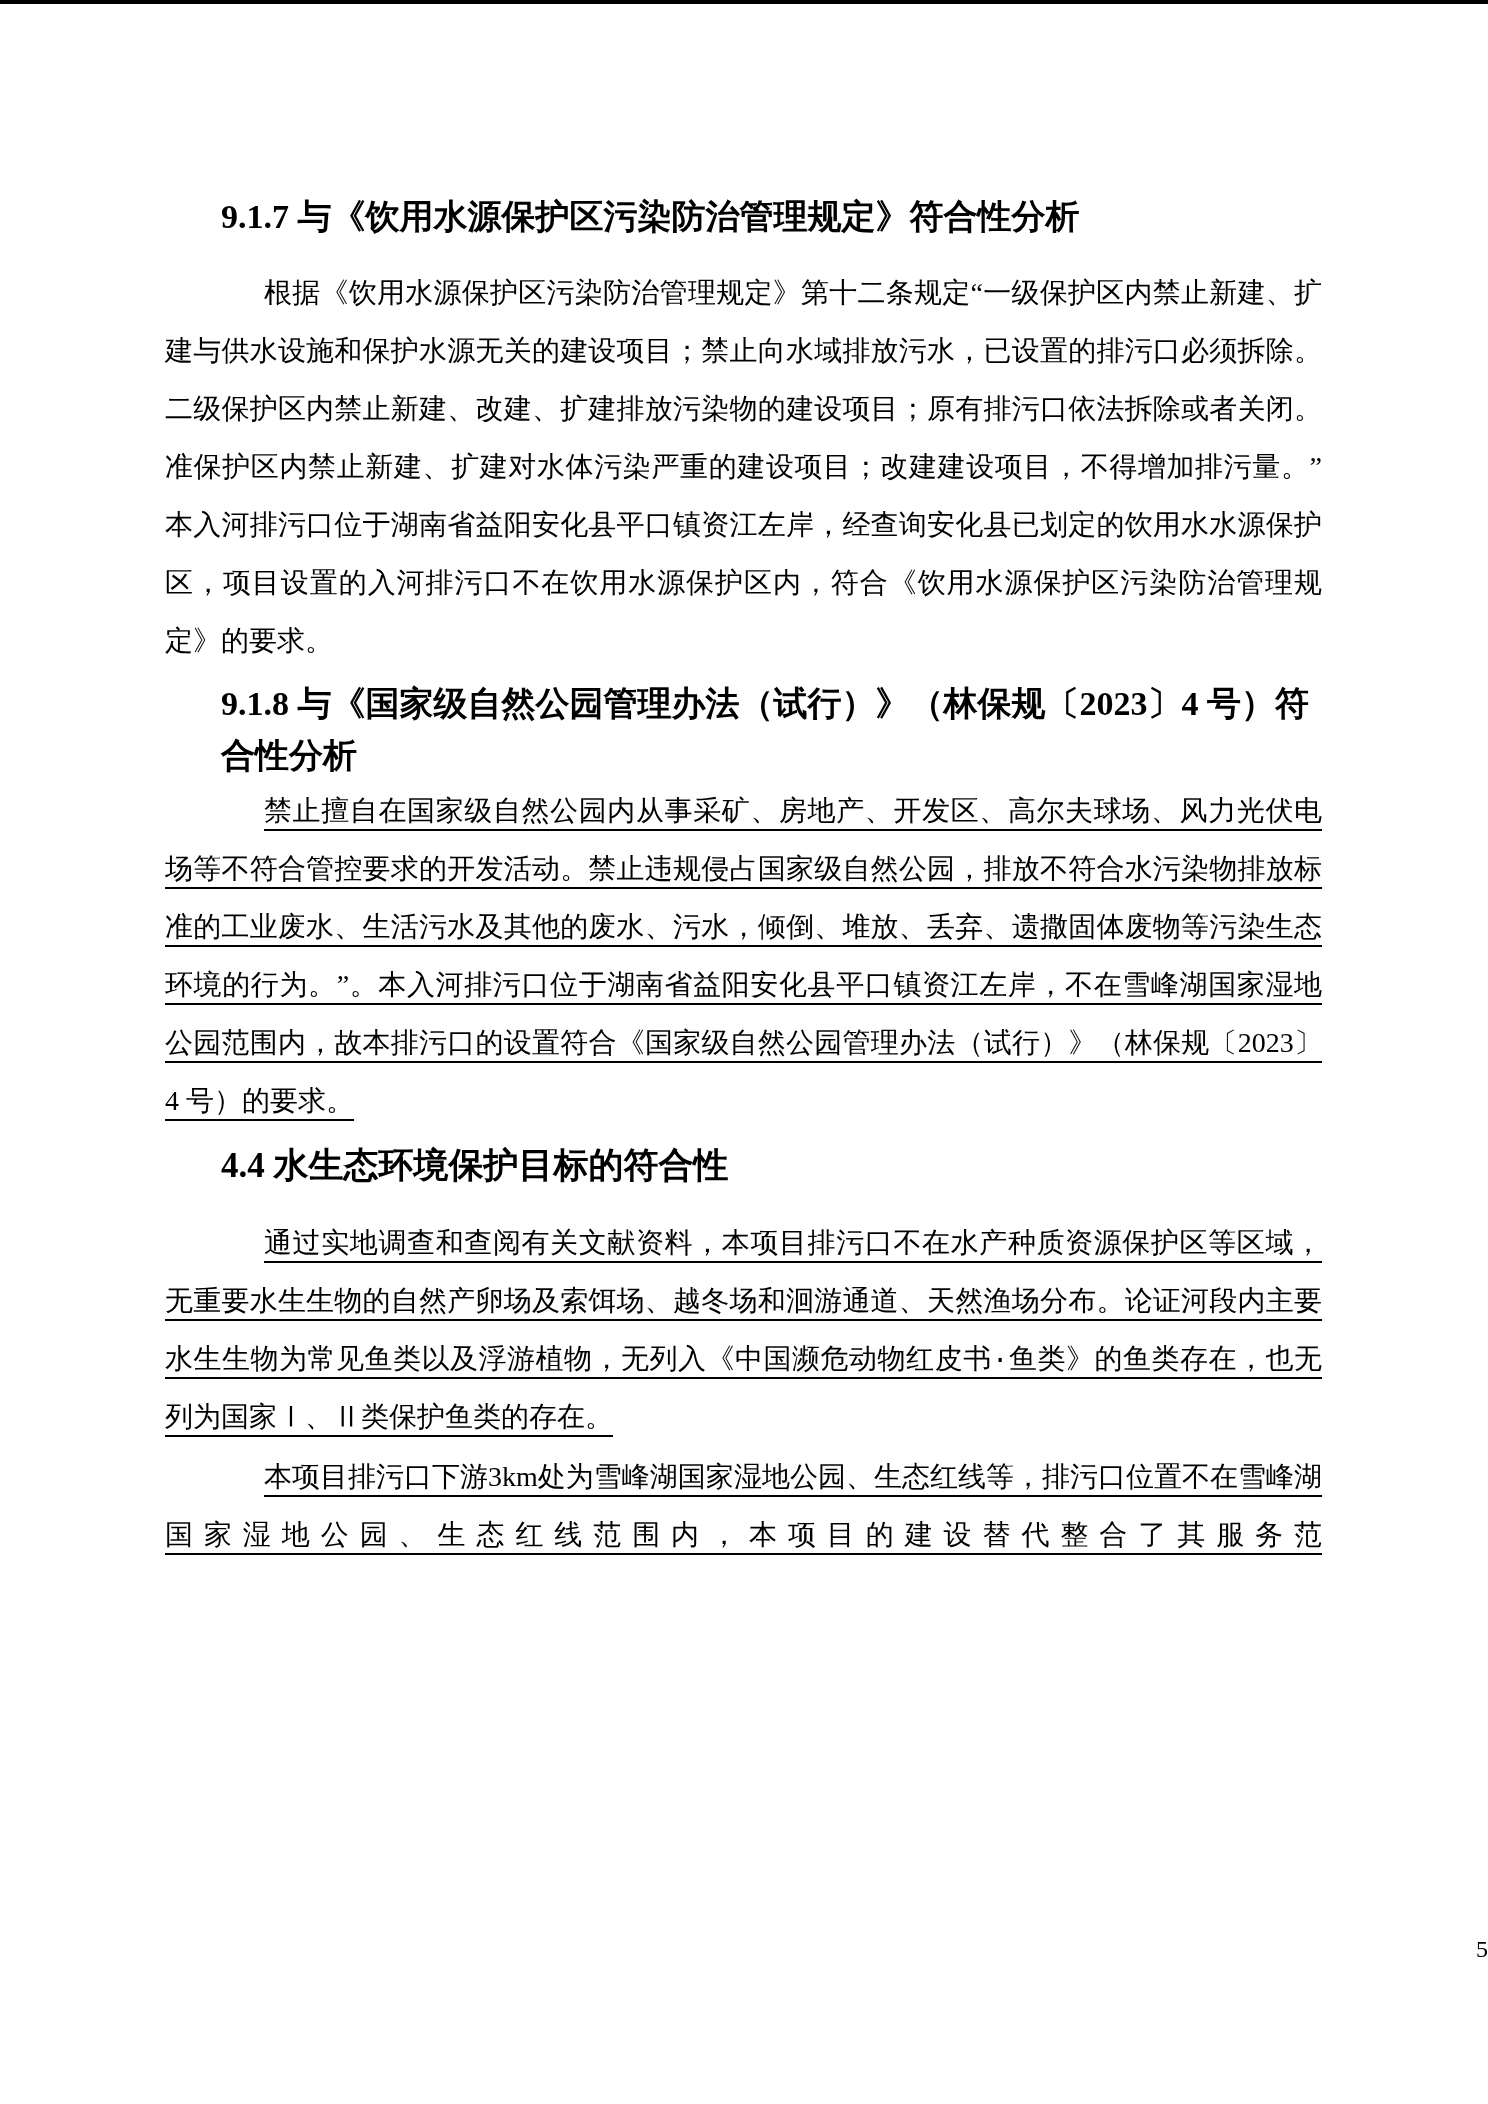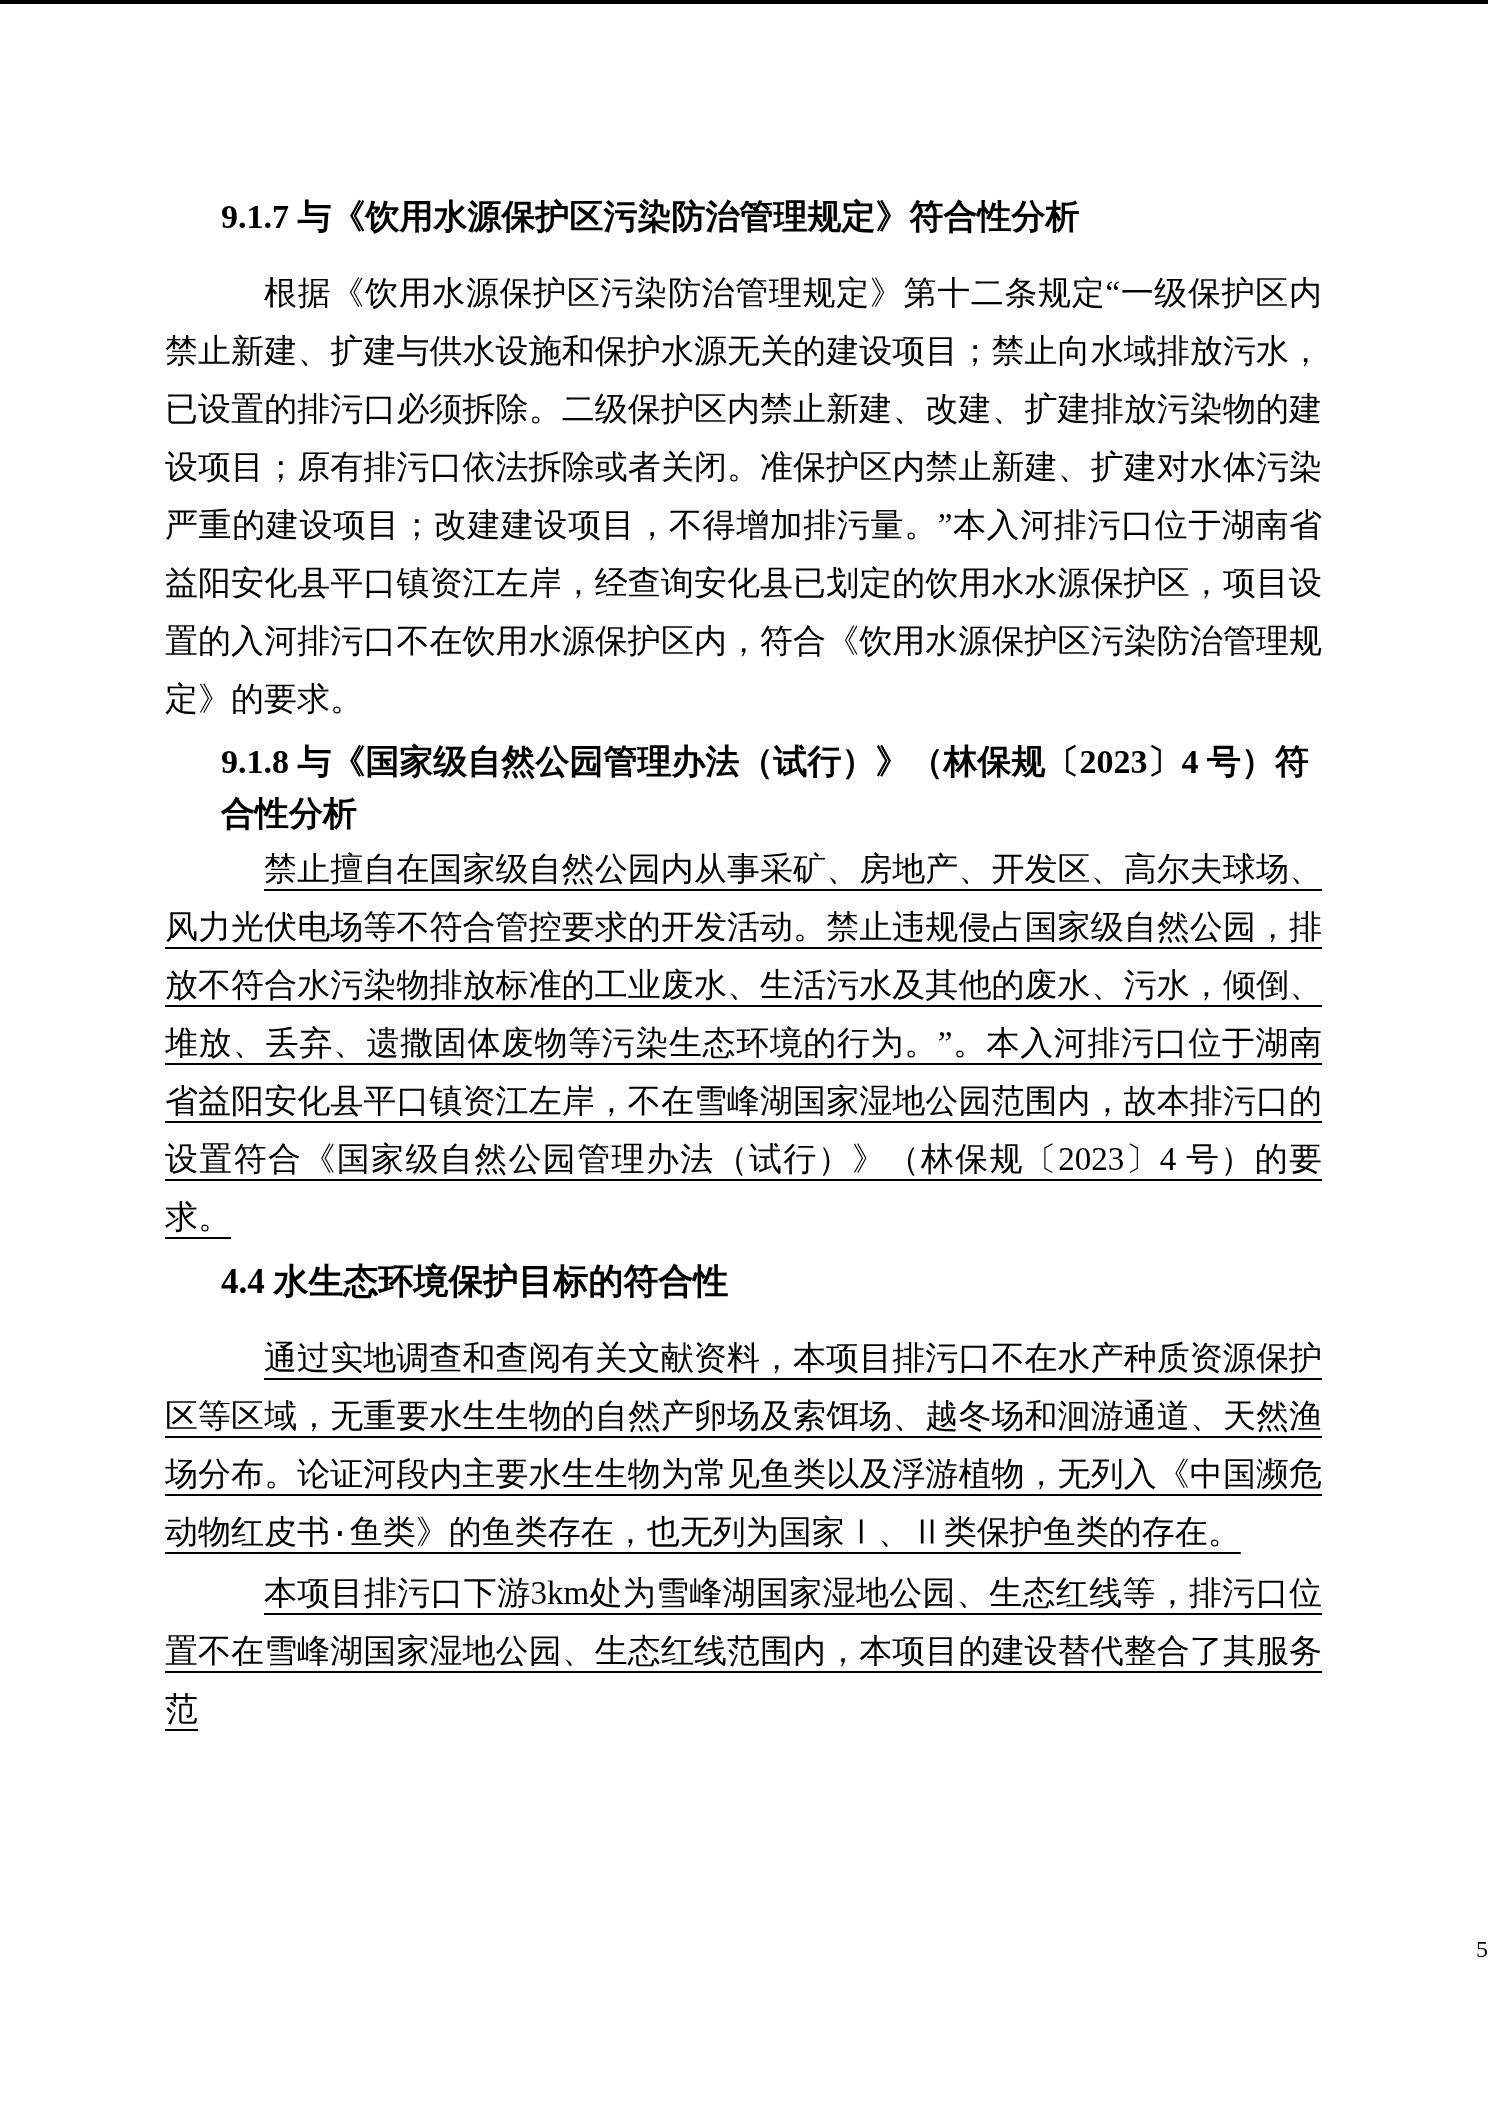--- a/index.html
+++ b/index.html
@@ -48,21 +48,21 @@
     line-height: 52px;
     text-decoration-thickness: 3px;
     text-underline-offset: 10px;
   }
   .heading-3 {
     margin-top: 12px;
     font-size: 35px;
     line-height: 48px;
   }
   .body-para {
-    font-size: 33px;
+    font-size: 28px;
     line-height: 58px;
     margin: 0;
     text-indent: 99px;
     text-align: justify;
     text-justify: inter-ideograph;
   }
   .para-1 { margin-top: 24px; }
   .para-2 { margin-top: 8px; }
   .para-3 { margin-top: 0; }
   .para-4 { margin-top: 26px; font-family: Liberation Mono, monospace; }

